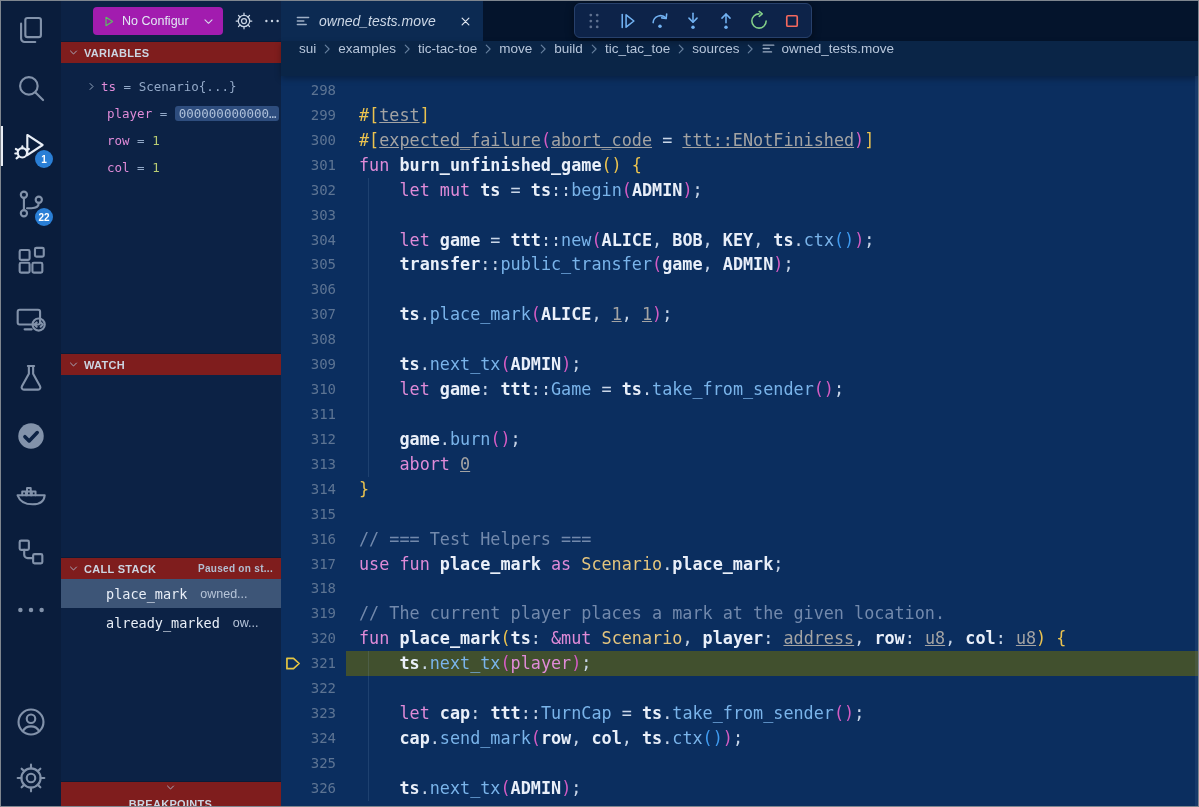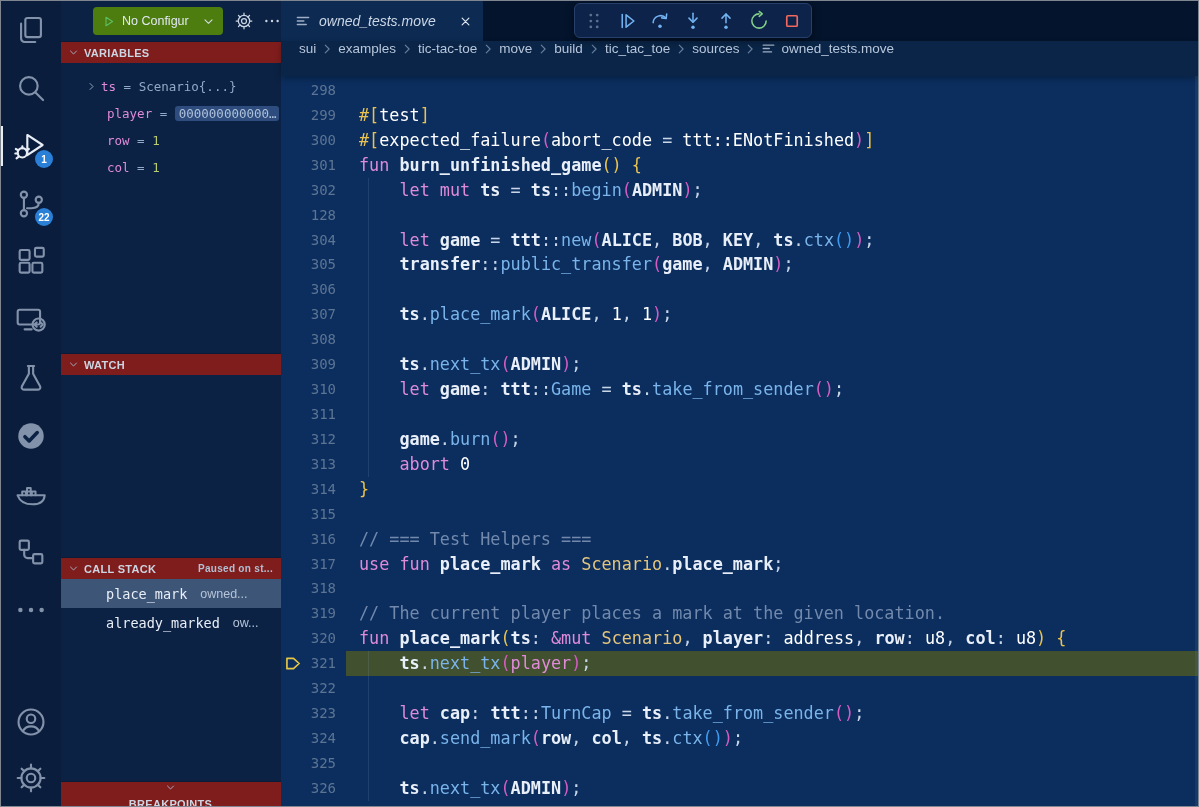--- a/index.html
+++ b/index.html
@@ -20,21 +20,21 @@
   .act-item.active { color:#e9eef6; }
   .act-item.active::before { content:''; position:absolute; left:0; top:9px; bottom:9px; width:2px; background:#e9eef6; }
   .badge { position:absolute; right:7px; bottom:7px; min-width:18px; height:18px; border-radius:9px;
            background:#2a7fd6; color:#fff; font-size:10px; font-weight:bold; display:flex;
            align-items:center; justify-content:center; padding:0 3px; }
   .act-bottom .act-item { height:56px; }
 
   
   .sidebar { width:220px; flex:none; background:#0c2245; position:relative; }
   .side-toolbar { position:absolute; top:0; left:0; right:0; height:40px; display:flex; align-items:center; }
-  .config-pill { margin-left:32px; width:132px; height:28px; background:#4d7c0f; border-radius:4px;
+  .config-pill { margin-left:32px; width:132px; height:28px; background:#a21caf; border-radius:4px;
                  display:flex; align-items:center; gap:6px; padding:0 8px; cursor:pointer; }
   .config-pill .play svg { width:15px; height:15px; color:#5dbf62; }
   .config-label { color:#e2e9f3; font-size:12.5px; white-space:nowrap; overflow:hidden; flex:1; }
   .config-pill .chev svg { width:13px; height:13px; color:#d6dfeb; }
   .tool-gear { margin-left:11px; color:#c9d4e4; cursor:pointer; } .tool-gear svg { width:20px; height:20px; }
   .tool-dots { margin-left:9px; color:#c9d4e4; cursor:pointer; } .tool-dots svg { width:18px; height:18px; }
 
   .sec-h { position:absolute; left:0; right:0; height:22px; background:#7f1d1d; border-top:1px solid #0a1c38;
            display:flex; align-items:center; gap:5px; padding:0 8px 0 7px; color:#ccd5e2;
            font-size:11px; font-weight:bold; letter-spacing:.3px; cursor:pointer; }
@@ -88,21 +88,21 @@
   .cl { display:flex; height:24.93px; line-height:24.93px; position:relative; }
   .cl .gut { width:65px; flex:none; text-align:right; padding-right:10px; color:#5d7493;
              font-size:14px; position:relative; cursor:pointer; }
   .cl .code { flex:1; padding-left:13px; font-size:16.8px; white-space:pre; color:#c9d6e8; cursor:text; }
   .cl.hl .code { background:#41502e; }
   .cl.guide::before { content:''; position:absolute; left:87px; top:0; bottom:0; width:1px;
                       background:rgba(160,190,230,.13); z-index:1; }
   .arrow-ico { position:absolute; left:4px; top:5px; } .arrow-ico svg { width:17px; height:15px; color:#e5c542; }
 
   .tk-kw { color:#e08bd8; } .tk-fn { color:#7ab4ea; } .tk-ty { color:#e4c57e; }
-  .tk-num { color:#ffffff; } .tk-p1 { color:#eac24f; } .tk-p2 { color:#d45cc3; }
+  .tk-num { color:#a3a3a3;text-decoration:underline; } .tk-p1 { color:#eac24f; } .tk-p2 { color:#d45cc3; }
   .tk-p3 { color:#3f9bf0; } .tk-id { color:#e9eff9; font-weight:bold; }
   .tk-pun { color:#c9d6e8; } .tk-cm { color:#7289ac; }
 </style>
 </head>
 <body>
 
 <div class="app">
 
   <nav class="activity">
     <div class="act-group" id="act-top">
@@ -495,21 +495,21 @@
         </div>
         <div class="cl">
           <div class="gut">301</div>
           <div class="code"><span class="tk-kw">fun </span><span class="tk-id">burn_unfinished_game</span><span class="tk-p1">()</span><span class="tk-pun"> </span><span class="tk-p1">{</span></div>
         </div>
         <div class="cl guide">
           <div class="gut">302</div>
           <div class="code"><span class="tk-pun">    </span><span class="tk-kw">let </span><span class="tk-kw">mut </span><span class="tk-id">ts</span><span class="tk-pun"> = </span><span class="tk-id">ts</span><span class="tk-pun">::</span><span class="tk-fn">begin</span><span class="tk-p2">(</span><span class="tk-id">ADMIN</span><span class="tk-p2">)</span><span class="tk-pun">;</span></div>
         </div>
         <div class="cl guide">
-          <div class="gut">128</div>
+          <div class="gut">303</div>
           <div class="code"></div>
         </div>
         <div class="cl guide">
           <div class="gut">304</div>
           <div class="code"><span class="tk-pun">    </span><span class="tk-kw">let </span><span class="tk-id">game</span><span class="tk-pun"> = </span><span class="tk-id">ttt</span><span class="tk-pun">::</span><span class="tk-fn">new</span><span class="tk-p2">(</span><span class="tk-id">ALICE</span><span class="tk-pun">, </span><span class="tk-id">BOB</span><span class="tk-pun">, </span><span class="tk-id">KEY</span><span class="tk-pun">, </span><span class="tk-id">ts</span><span class="tk-pun">.</span><span class="tk-fn">ctx</span><span class="tk-p3">()</span><span class="tk-p2">)</span><span class="tk-pun">;</span></div>
         </div>
         <div class="cl guide">
           <div class="gut">305</div>
           <div class="code"><span class="tk-pun">    </span><span class="tk-id">transfer</span><span class="tk-pun">::</span><span class="tk-fn">public_transfer</span><span class="tk-p2">(</span><span class="tk-id">game</span><span class="tk-pun">, </span><span class="tk-id">ADMIN</span><span class="tk-p2">)</span><span class="tk-pun">;</span></div>
         </div>

